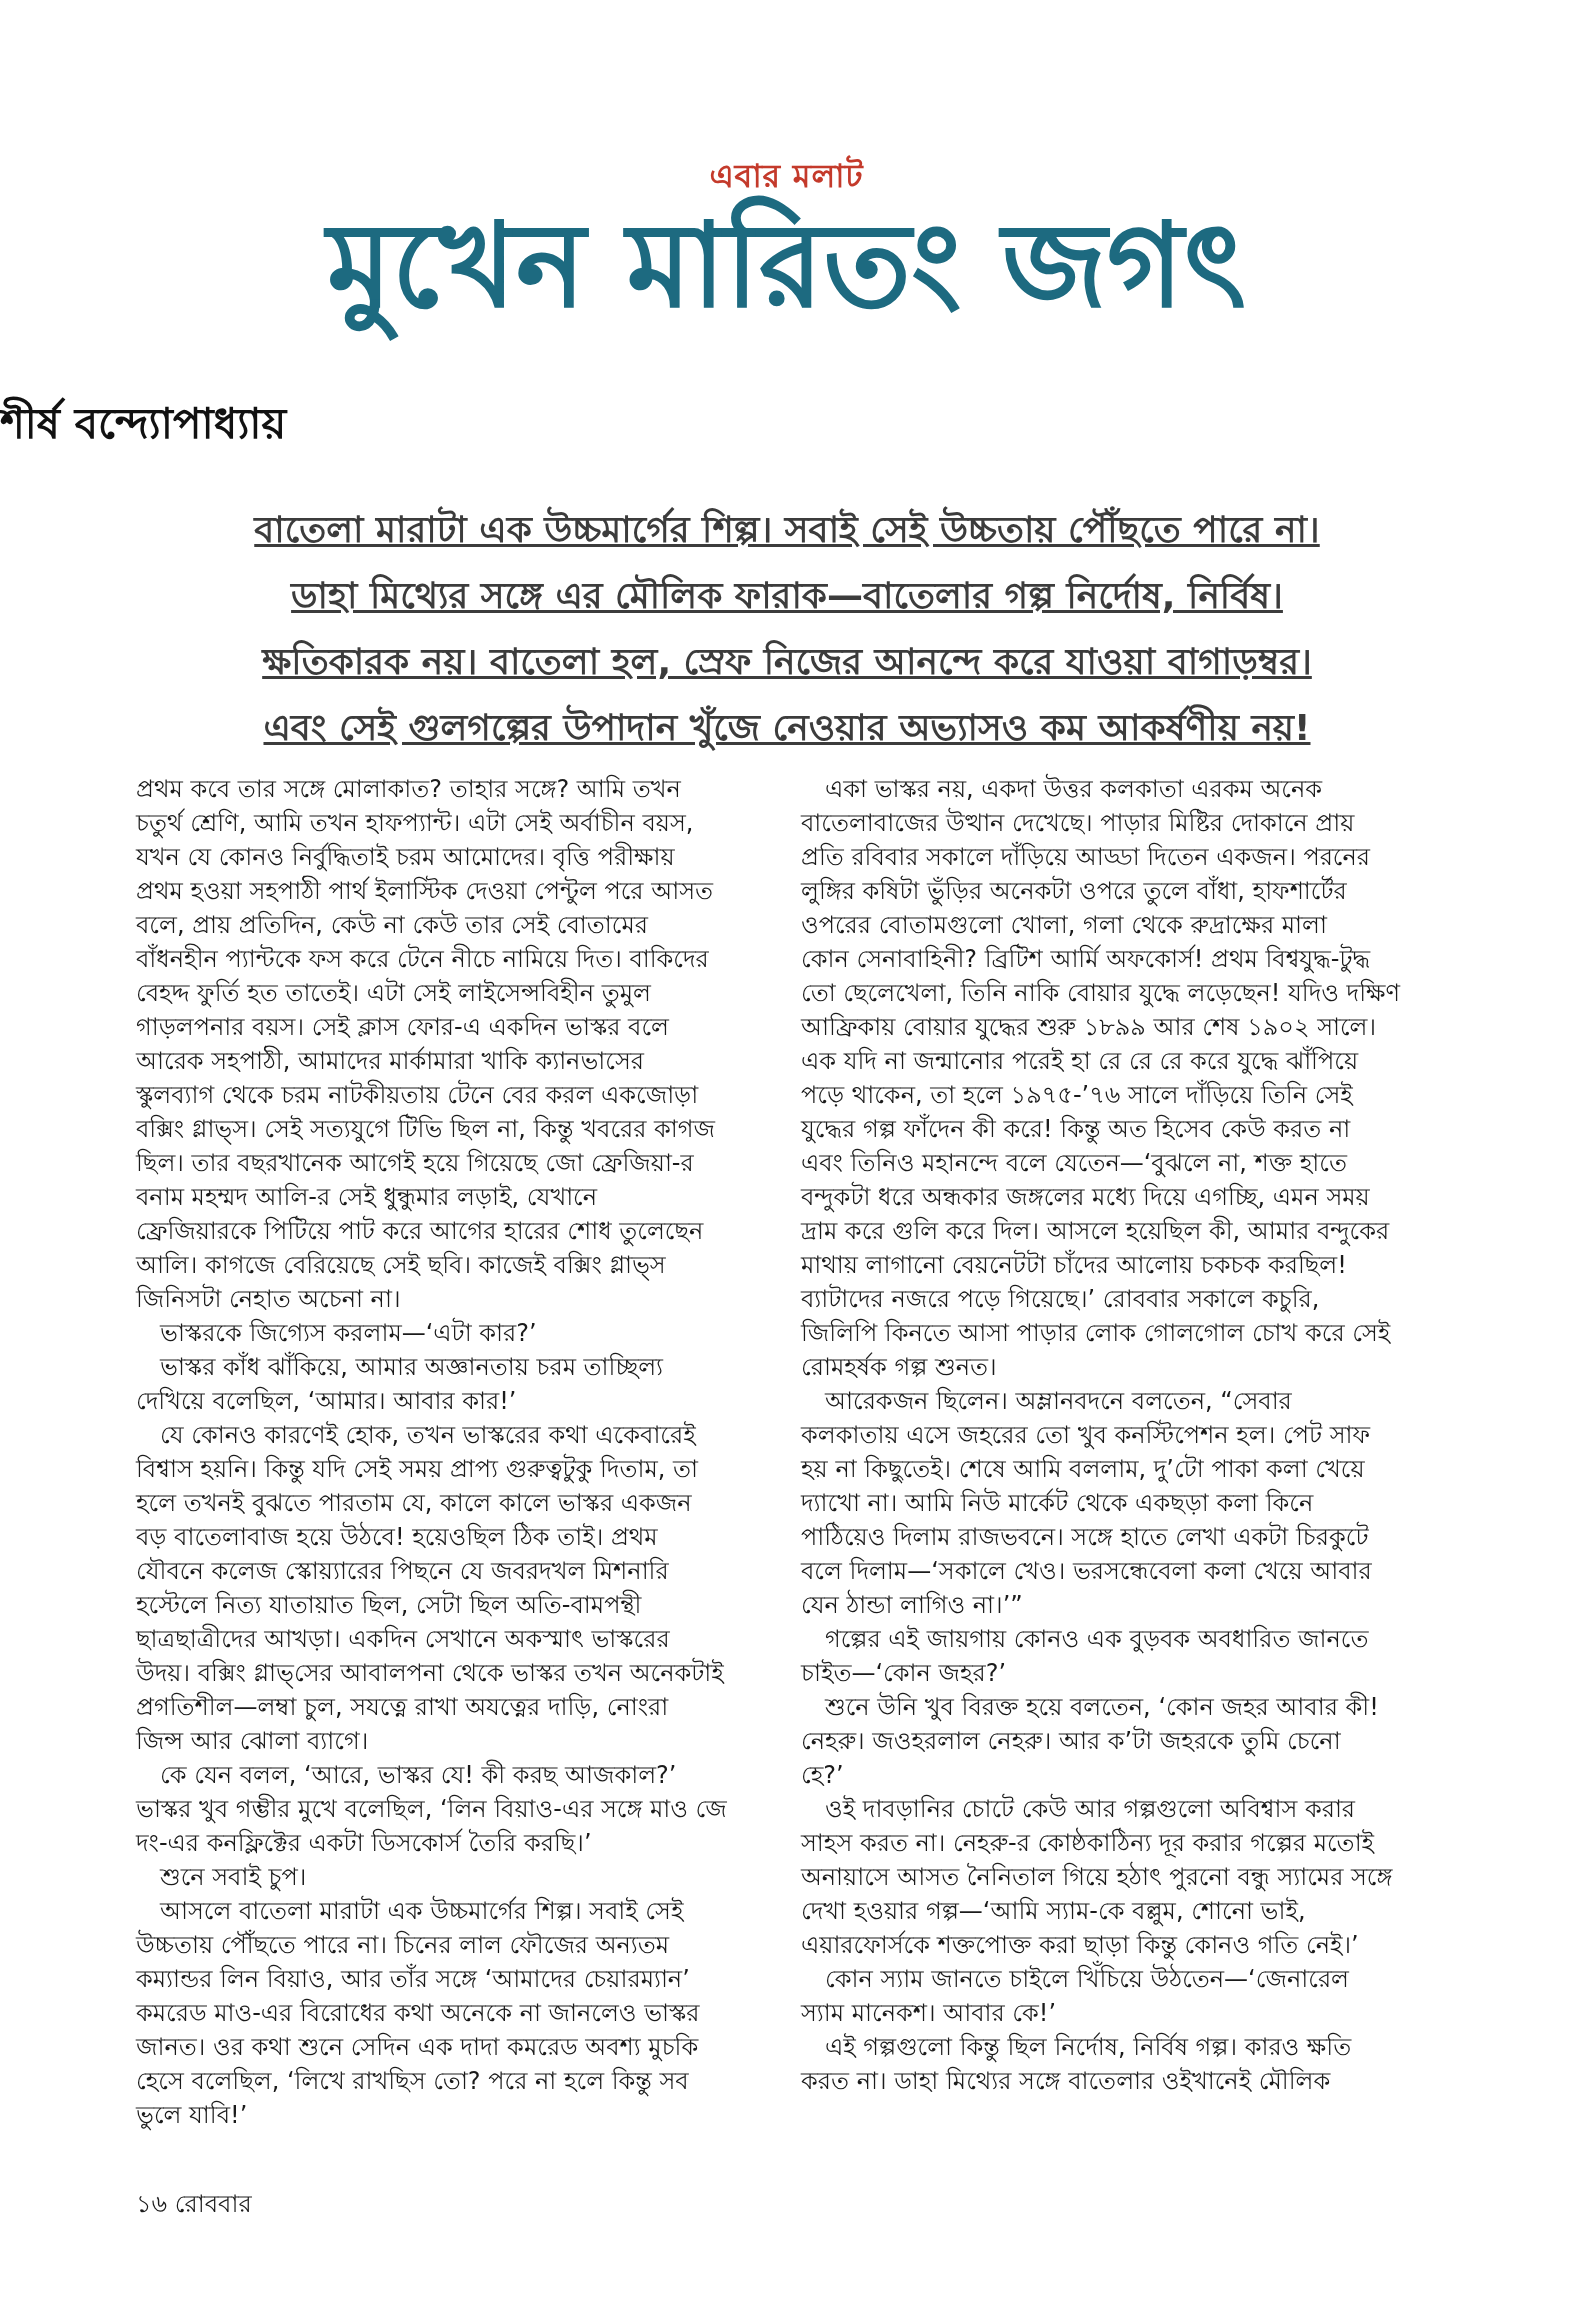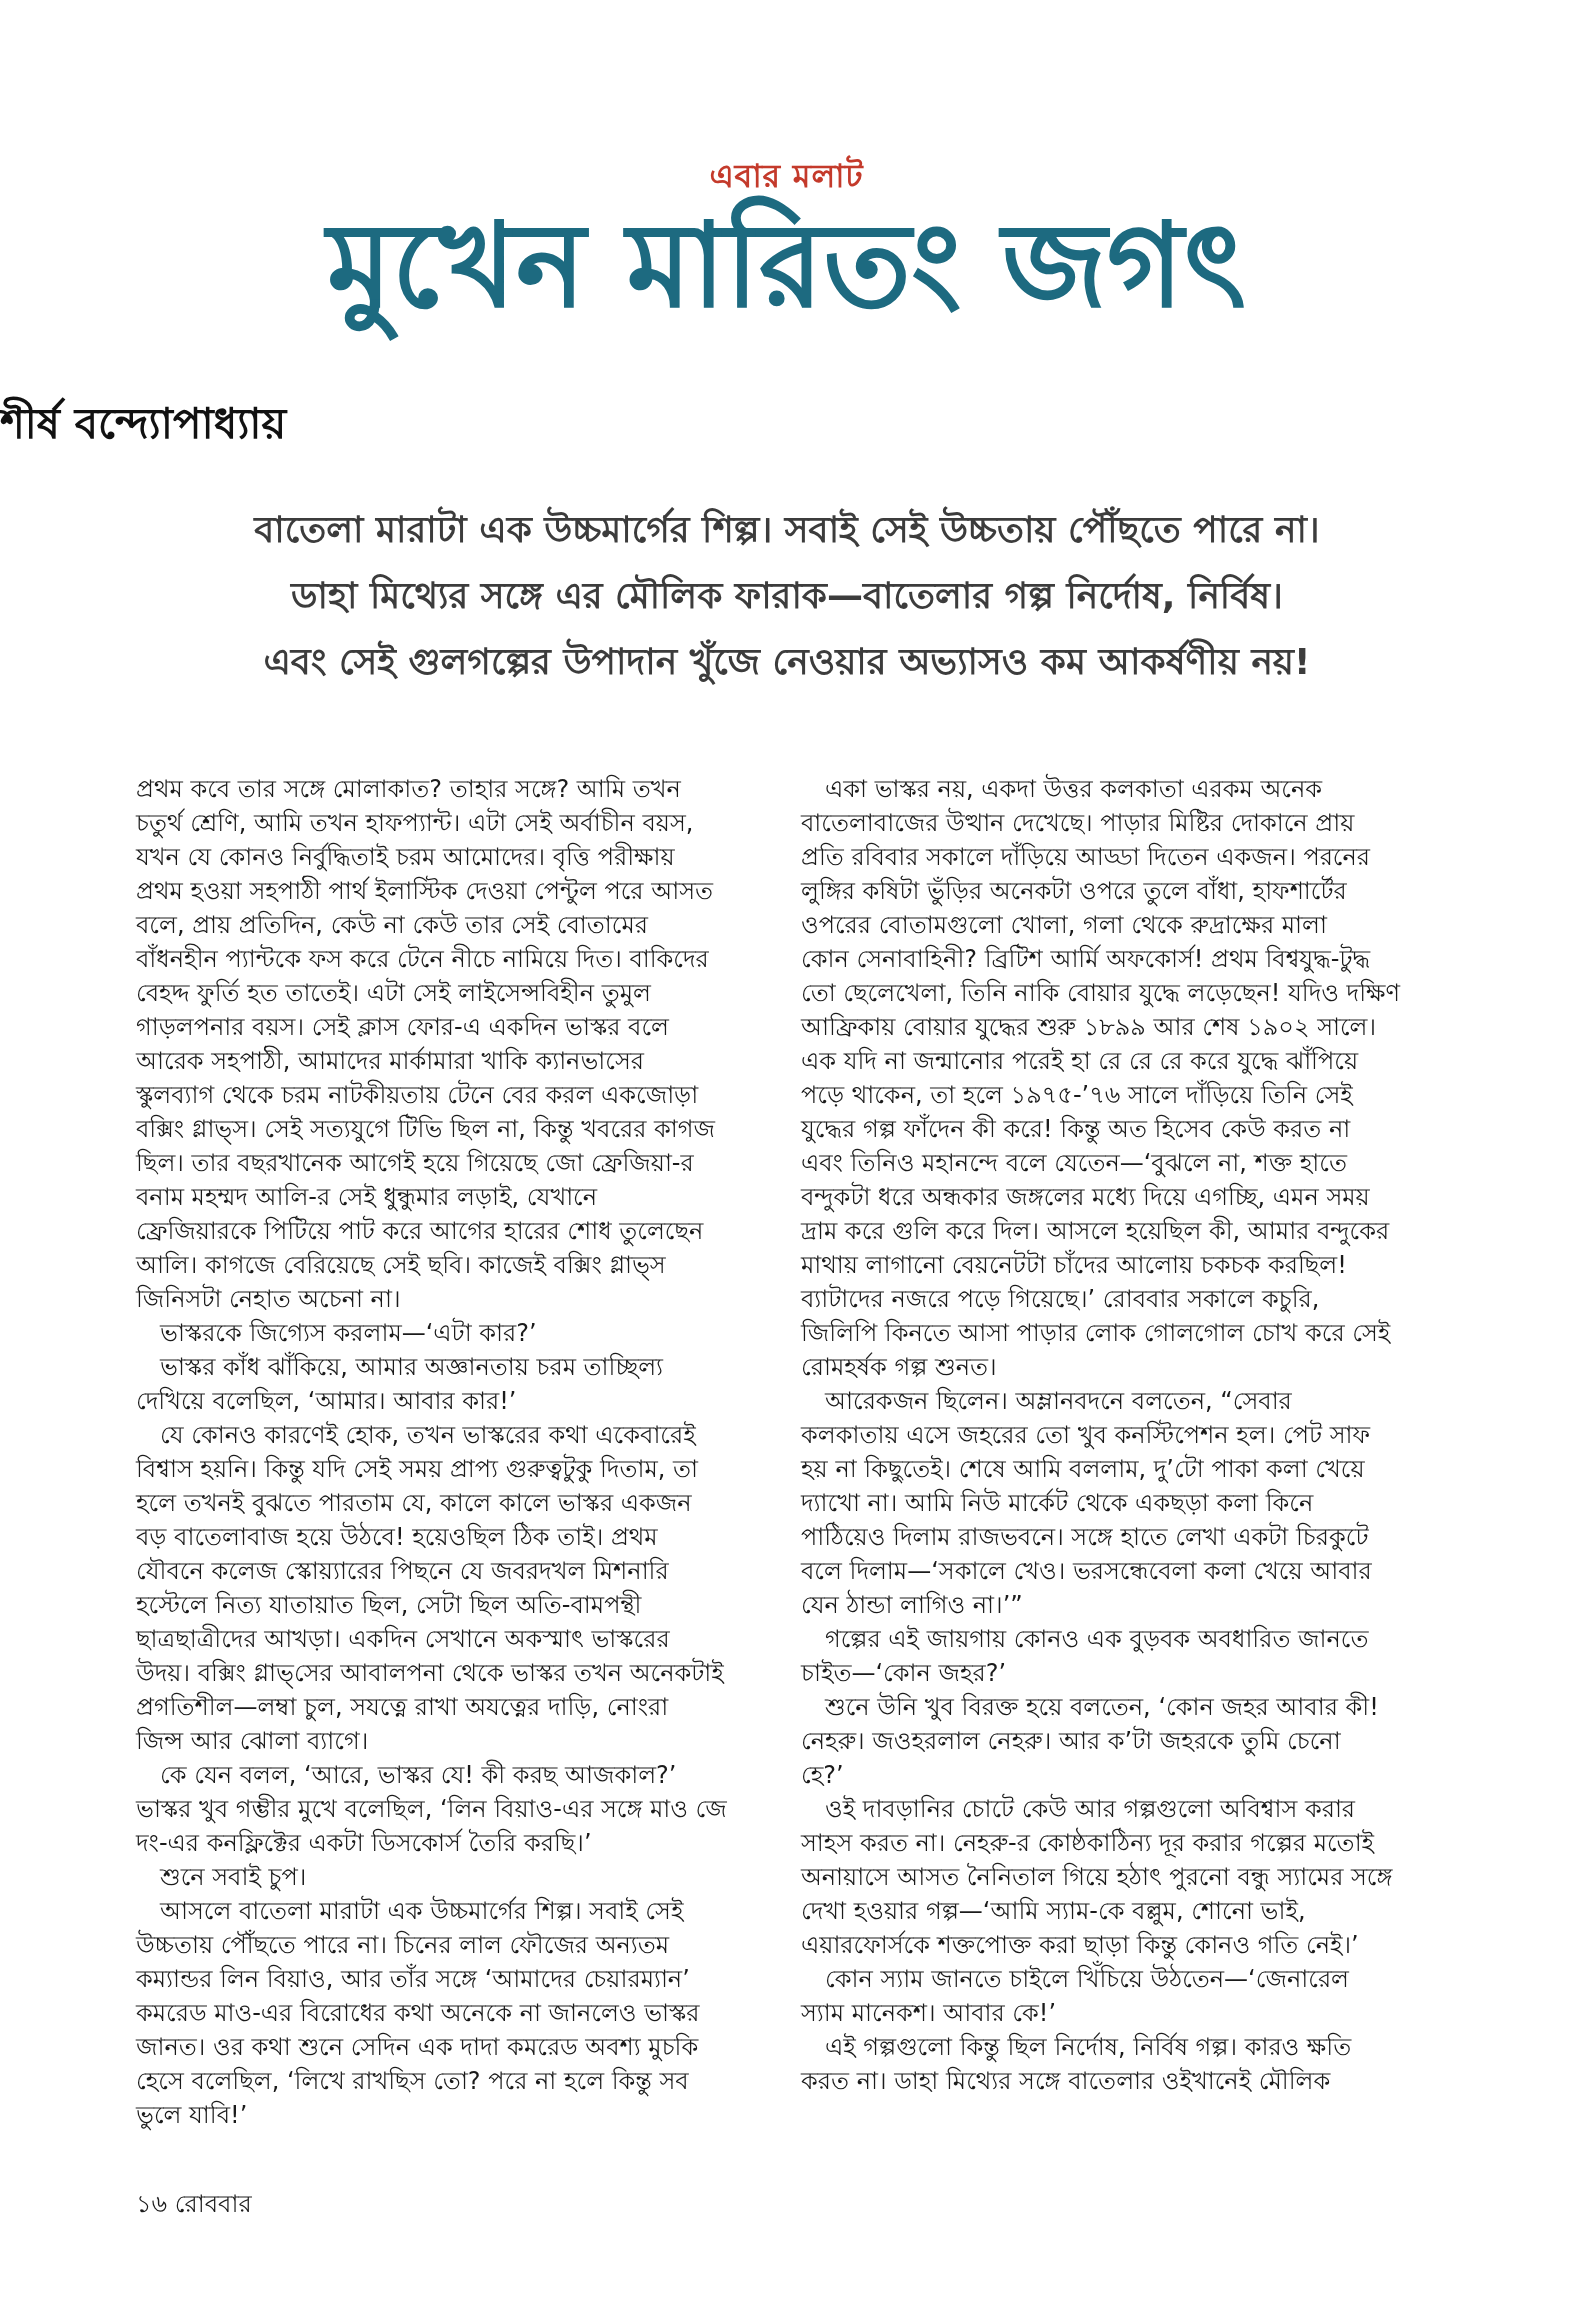--- a/index.html
+++ b/index.html
@@ -19,21 +19,21 @@
   }
   .byline{
     position:absolute;top:391px;left:0;width:100%;
     font-size:42px;font-weight:bold;color:#111111;
   }
   .lead{
     position:absolute;top:497px;left:136px;width:1302px;
     font-size:36px;line-height:66px;font-weight:bold;color:var(--lead-color);
     text-align:center;
   }
-  .lead .line{white-space:pre-wrap;}
+  .lead .line{white-space:pre-wrap;text-decoration:underline;}
   .col{
     position:absolute;top:772px;width:645px;
     font-size:24px;line-height:34px;color:var(--body-color);
     text-align:left;
   }
   .col .line{white-space:pre-wrap;}
   .col-left{left:136px;}
   .col-right{left:801px;}
   .footer{
     position:absolute;top:2185px;left:136px;
@@ -47,20 +47,21 @@
 
   <div class="kicker">এবার মলাট</div>
 
   <h1 class="headline" style="margin:0;">মুখেন মারিতং জগৎ</h1>
 
   <div class="byline">শীর্ষ বন্দ্যোপাধ্যায়</div>
 
   <div class="lead">
       <div class="line">বাতেলা মারাটা এক উচ্চমার্গের শিল্প। সবাই সেই উচ্চতায় পৌঁছতে পারে না।</div>
       <div class="line">ডাহা মিথ্যের সঙ্গে এর মৌলিক ফারাক—বাতেলার গল্প নির্দোষ, নির্বিষ।</div>
+      <div class="line">ক্ষতিকারক নয়। বাতেলা হল, স্রেফ নিজের আনন্দে করে যাওয়া বাগাড়ম্বর।</div>
       <div class="line">এবং সেই গুলগল্পের উপাদান খুঁজে নেওয়ার অভ্যাসও কম আকর্ষণীয় নয়!</div>
     </div>
 
   <div class="col col-left">
       <div class="line">প্রথম কবে তার সঙ্গে মোলাকাত? তাহার সঙ্গে? আমি তখন</div>
       <div class="line">চতুর্থ শ্রেণি, আমি তখন হাফপ্যান্ট। এটা সেই অর্বাচীন বয়স,</div>
       <div class="line">যখন যে কোনও নির্বুদ্ধিতাই চরম আমোদের। বৃত্তি পরীক্ষায়</div>
       <div class="line">প্রথম হওয়া সহপাঠী পার্থ ইলাস্টিক দেওয়া পেন্টুল পরে আসত</div>
       <div class="line">বলে, প্রায় প্রতিদিন, কেউ না কেউ তার সেই বোতামের</div>
       <div class="line">বাঁধনহীন প্যান্টকে ফস করে টেনে নীচে নামিয়ে দিত। বাকিদের</div>

